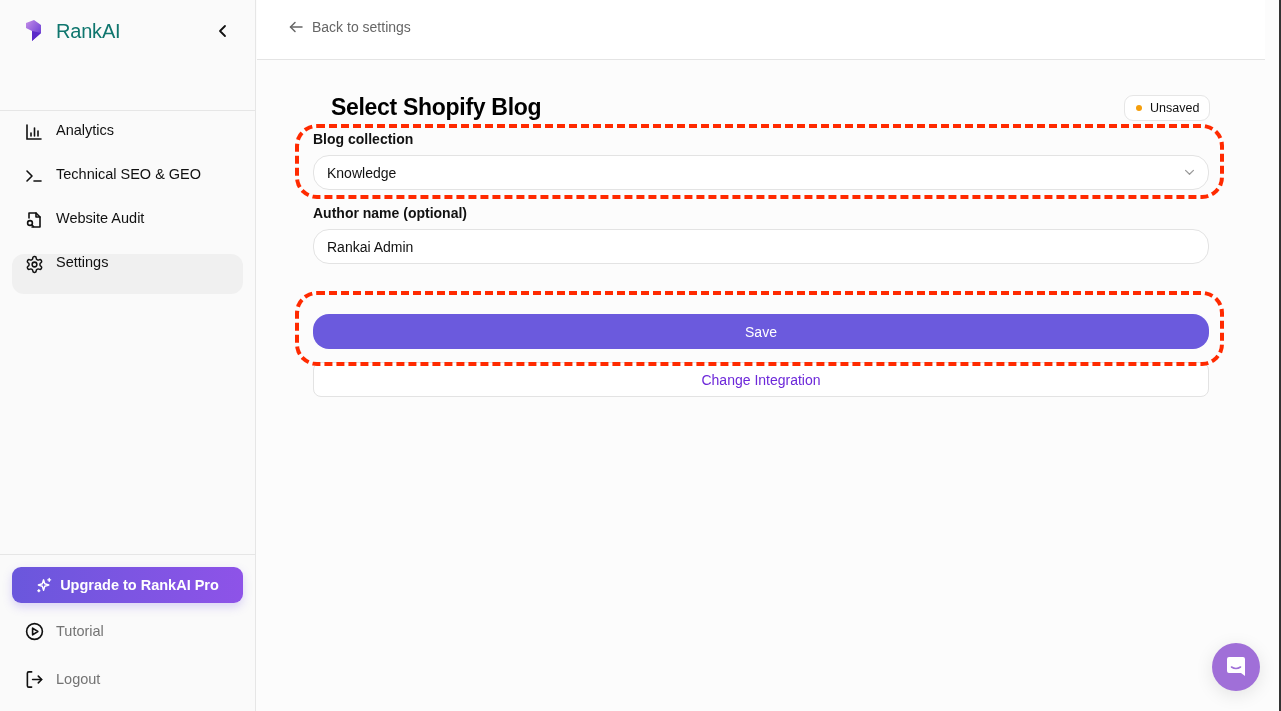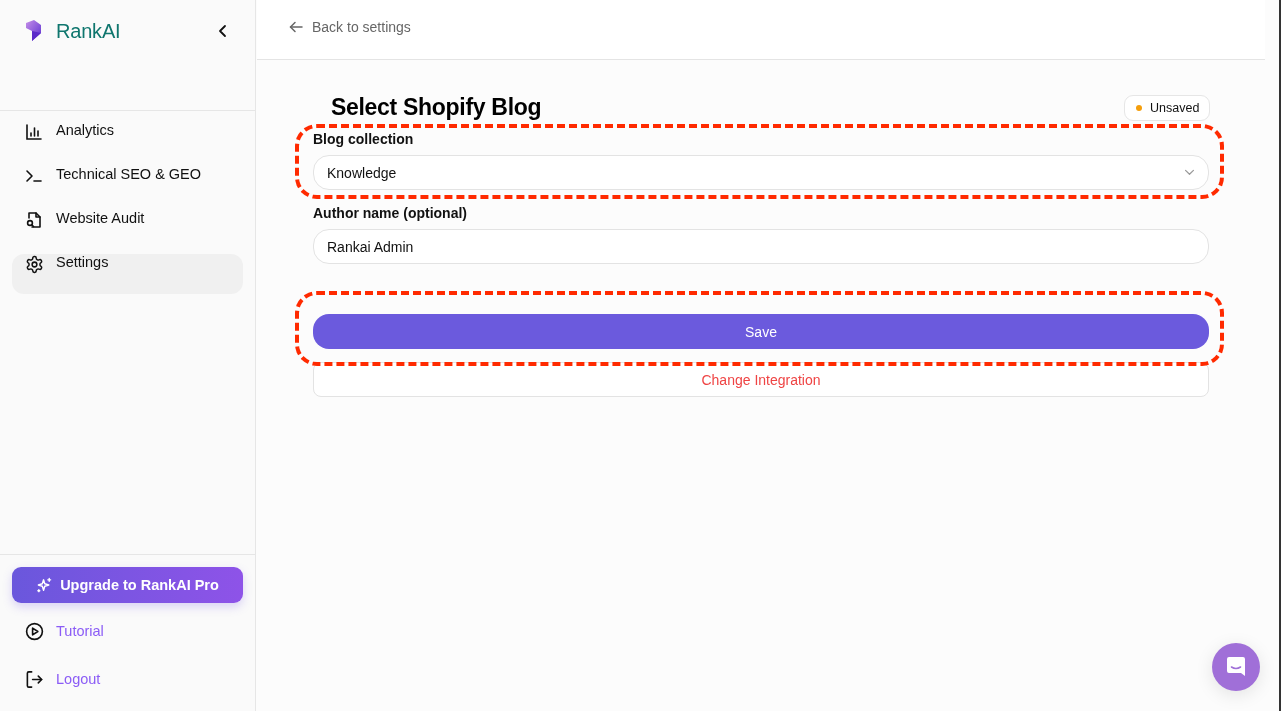--- a/index.html
+++ b/index.html
@@ -16,39 +16,39 @@
   .side-divider { position: absolute; left: 0; top: 110px; width: 256px; height: 1px; background: #e6e6e6; }
   .side-divider.bottom { top: 554px; }
 
   .nav { position: absolute; left: 12px; top: 122px; width: 231px; }
   .nav-item { height: 40px; margin-bottom: 4px; display: flex; padding-left: 12px; border-radius: 12px; font-size: 14.5px; color: #111; cursor: pointer; }
   .nav-item.active { background: #f0f0f0; }
   .nav-item .ico { width: 20px; height: 20px; margin-right: 12px; display: flex; align-items: center; justify-content: center; }
 
   .upgrade-btn { position: absolute; left: 12px; top: 567px; width: 231px; height: 36px; border-radius: 9px; background: linear-gradient(90deg, #6a57dc 0%, #8e53e8 100%); color: #fff; font-size: 14.5px; font-weight: bold; display: flex; align-items: center; justify-content: center; box-shadow: 0 4px 10px rgba(120,90,230,0.25); cursor: pointer; }
   .upgrade-btn .ico { display: flex; margin-right: 7px; }
-  .bottom-item { position: absolute; left: 24px; height: 24px; display: flex; align-items: center; font-size: 14.5px; color: #8b5cf6; cursor: pointer; }
+  .bottom-item { position: absolute; left: 24px; height: 24px; display: flex; align-items: center; font-size: 14.5px; color: #737373; cursor: pointer; }
   .bottom-item .ico { width: 20px; height: 20px; margin-right: 12px; display: flex; align-items: center; justify-content: center; }
 
   .topbar { position: absolute; left: 257px; top: 0; width: 1008px; height: 60px; background: #ffffff; border-bottom: 1px solid #e4e4e4; }
   .back-link { position: absolute; left: 32px; top: 19px; display: flex; align-items: center; font-size: 14px; color: #666; cursor: pointer; }
   .back-link .ico { display: flex; margin-right: 9px; }
   .right-edge { position: absolute; left: 1279px; top: 0; width: 2px; height: 711px; background: #333; }
 
   .page-title { position: absolute; left: 313px; top: 94px; font-size: 23px; font-weight: bold; color: #000; letter-spacing: -0.3px; margin-left: 18px; }
   .badge { position: absolute; left: 1124px; top: 95px; height: 26px; padding: 0 10px 0 11px; border: 1px solid #e6e6e6; border-radius: 9px; background: #fff; display: flex; align-items: center; font-size: 12.5px; color: #111; }
   .badge .dot { width: 6px; height: 6px; border-radius: 50%; margin-right: 8px; }
 
   .field-label { position: absolute; left: 313px; font-size: 14px; font-weight: bold; color: #111; }
   .field { position: absolute; left: 313px; width: 896px; height: 35px; border: 1px solid #e3e3e3; border-radius: 16px; background: #fff; display: flex; align-items: center; padding: 0 13px; font-size: 14px; color: #111; cursor: pointer; }
   .field input { border: none; outline: none; background: transparent; font: inherit; color: inherit; width: 100%; }
   .field .chev { margin-left: auto; display: flex; }
 
   .save-btn { position: absolute; left: 313px; top: 314px; width: 896px; height: 35px; border-radius: 16px; background: #6b5add; color: #fff; font-size: 14px; display: flex; align-items: center; justify-content: center; cursor: pointer; }
-  .change-btn { position: absolute; left: 313px; top: 362px; width: 896px; height: 35px; border: 1px solid #e3e3e3; border-radius: 8px; background: #fff; color: #ef4444; font-size: 14px; display: flex; align-items: center; justify-content: center; cursor: pointer; }
+  .change-btn { position: absolute; left: 313px; top: 362px; width: 896px; height: 35px; border: 1px solid #e3e3e3; border-radius: 8px; background: #fff; color: #6d28d9; font-size: 14px; display: flex; align-items: center; justify-content: center; cursor: pointer; }
 
   .annot { position: absolute; border: 4px dashed #ff2a00; border-radius: 22px; pointer-events: none; }
 
   .chat-fab { position: absolute; left: 1212px; top: 643px; width: 48px; height: 48px; border-radius: 50%; background: #a06fd8; display: flex; align-items: center; justify-content: center; box-shadow: 0 4px 18px rgba(0,0,0,0.10); cursor: pointer; }
 </style>
 </head>
 <body>
 
 <aside class="sidebar">
   <div class="brand">

